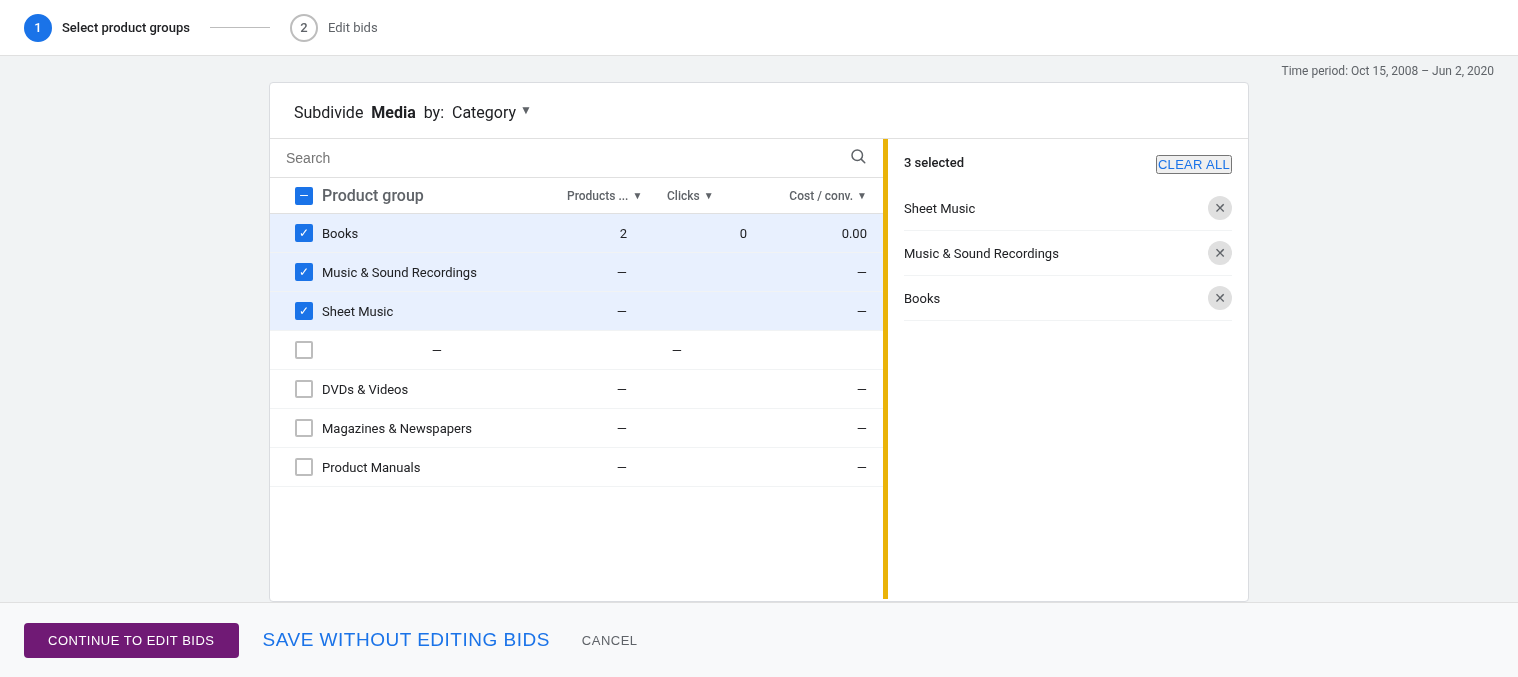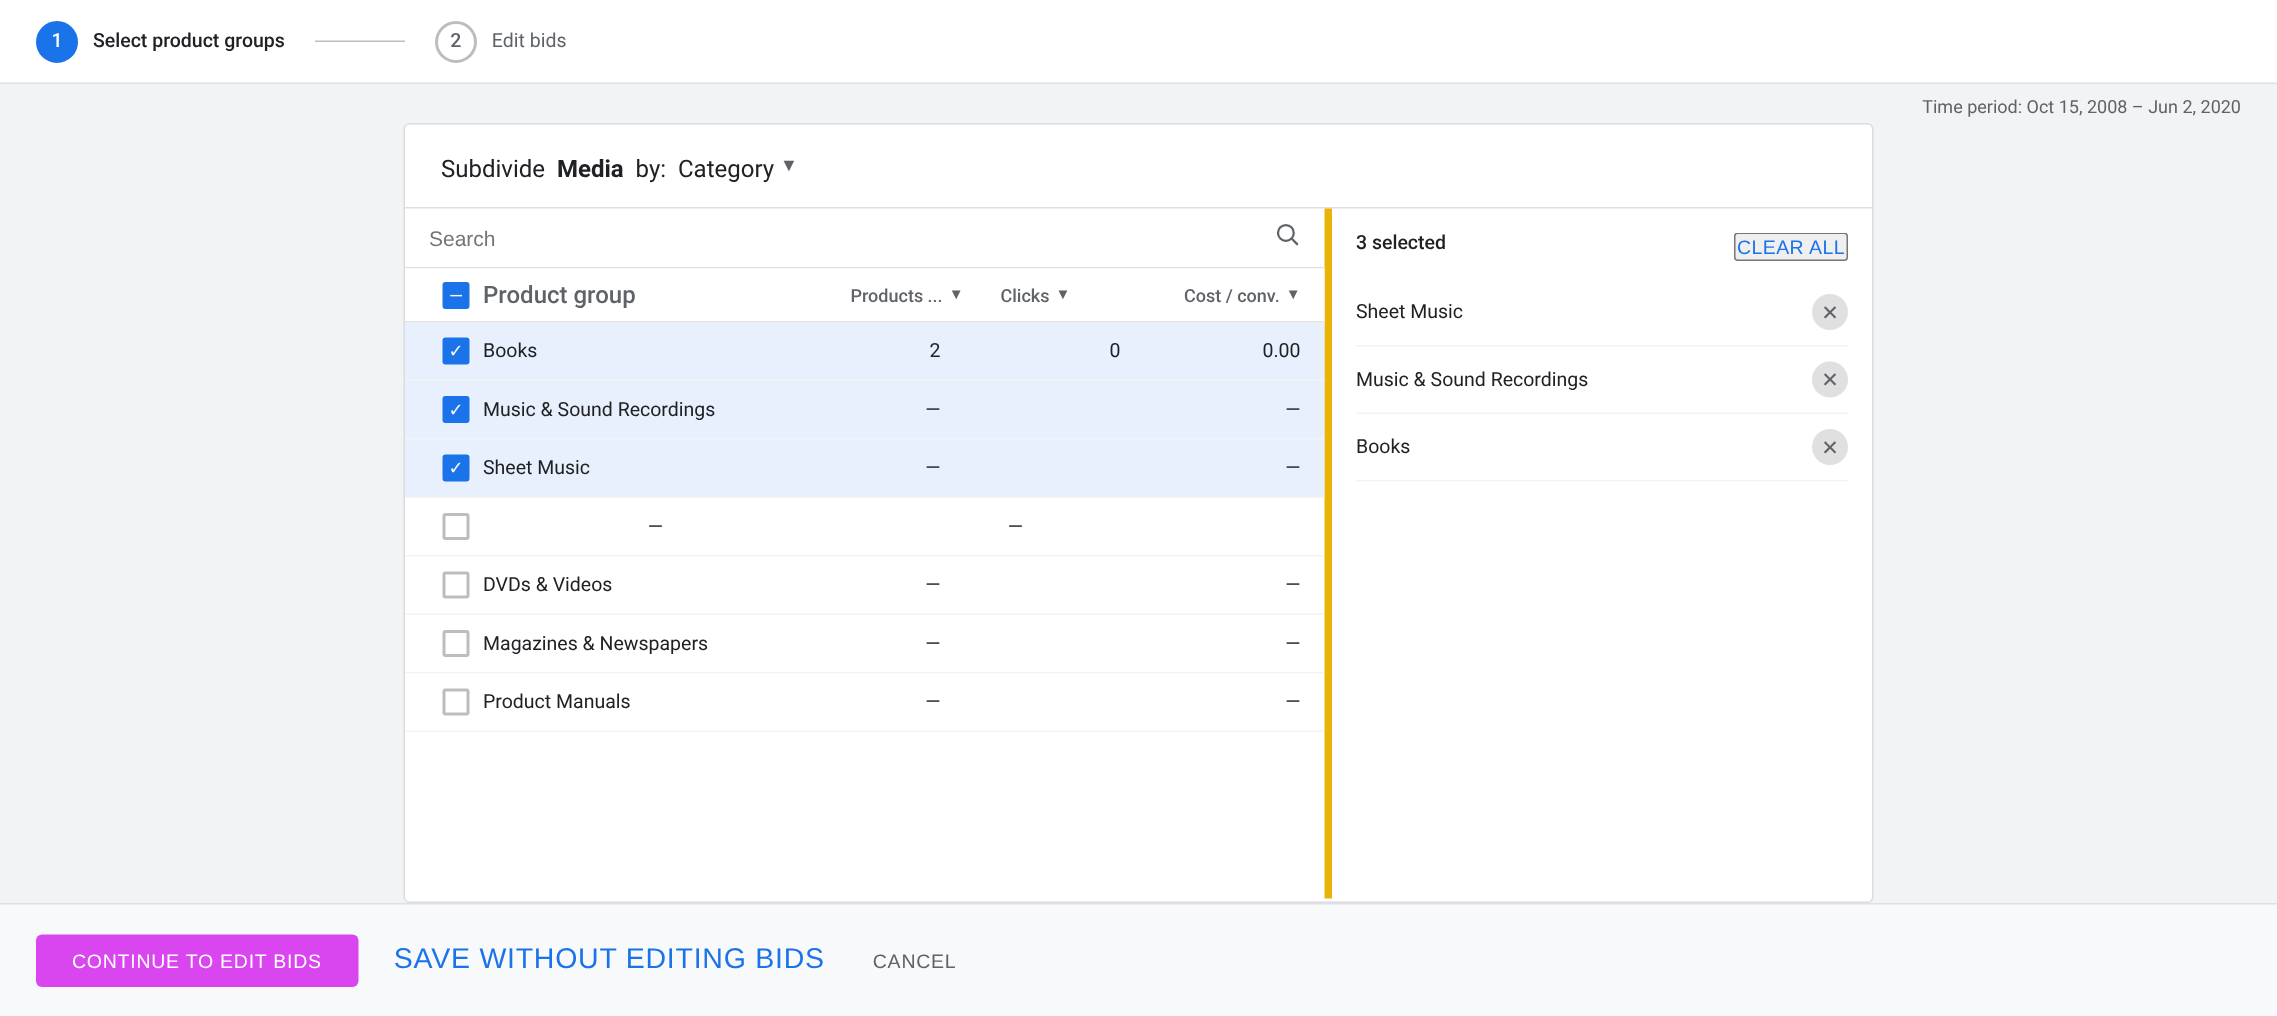--- a/index.html
+++ b/index.html
@@ -301,21 +301,21 @@
       gap: 16px;
       padding: 16px 24px;
       background: #f8f9fa;
       border-top: 1px solid #e0e0e0;
       position: fixed;
       bottom: 0;
       left: 0;
       right: 0;
     }
     .btn-primary {
-      background: #d946ef;
+      background: #701a75;
       color: #fff;
       border: none;
       padding: 10px 24px;
       border-radius: 4px;
       font-size: 13px;
       font-weight: 500;
       letter-spacing: 0.5px;
       text-transform: uppercase;
       cursor: pointer;
     }

